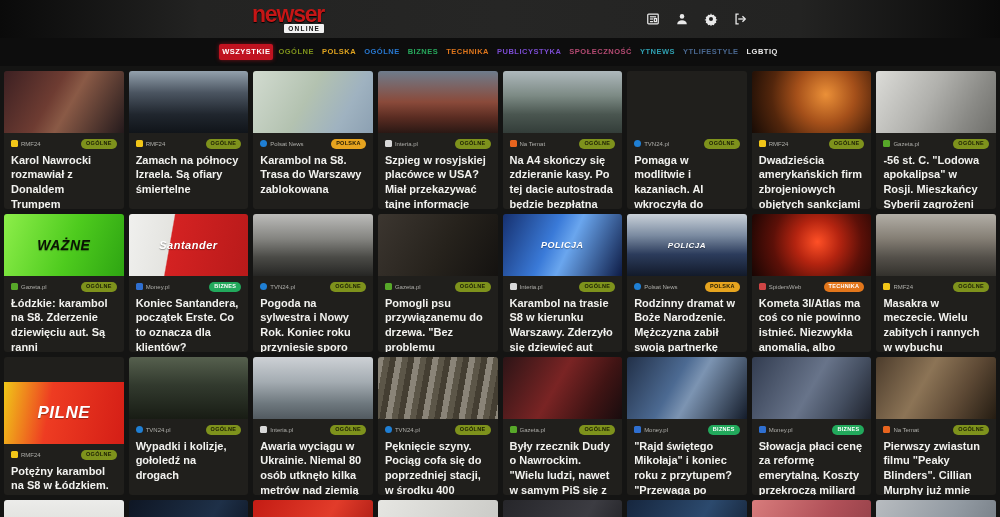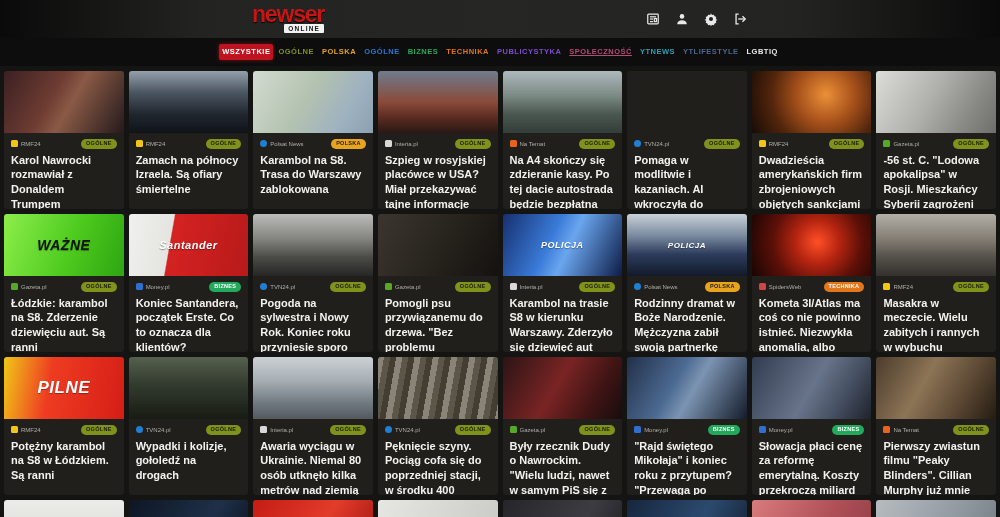--- a/index.html
+++ b/index.html
@@ -83,21 +83,21 @@
 
 <nav class="navbar">
   <div style="display:flex;align-items:center;gap:2px">
       <button class="tab active" style="color: rgb(255, 255, 255);">WSZYSTKIE</button>
       <button class="tab" style="color: rgb(126, 146, 28);">OGÓLNE</button>
       <button class="tab" style="color: rgb(224, 164, 31);">POLSKA</button>
       <button class="tab" style="color: rgb(40, 120, 208);">OGÓLNE</button>
       <button class="tab" style="color: rgb(39, 168, 92);">BIZNES</button>
       <button class="tab" style="color: rgb(223, 118, 28);">TECHNIKA</button>
       <button class="tab" style="color: rgb(122, 75, 208);">PUBLICYSTYKA</button>
-      <button class="tab" style="color: rgb(180, 74, 114); text-decoration: underline;">SPOŁECZNOŚĆ</button>
+      <button class="tab" style="color: rgb(180, 74, 114);">SPOŁECZNOŚĆ</button>
       <button class="tab" style="color: rgb(47, 159, 176);">YTNEWS</button>
       <button class="tab" style="color: rgb(73, 103, 143);">YTLIFESTYLE</button>
       <button class="tab" style="color: rgb(233, 233, 233);">LGBTIQ</button>
     </div>
 </nav>
 
 <main class="grid">
   <article class="card">
     <div class="thumb" style="background: linear-gradient(120deg, rgb(60, 32, 34) 0%, rgb(110, 60, 50) 40%, rgb(138, 90, 70) 55%, rgb(36, 26, 28) 100%);"></div>
     <div class="card-body">
@@ -324,21 +324,21 @@
         <span class="source">RMF24</span>
         <span class="badge" style="background: rgb(126, 146, 28); color: rgb(28, 30, 4);">OGÓLNE</span>
       </div>
       <h3 class="title">Masakra w meczecie. Wielu zabitych i rannych w wybuchu</h3>
       <p class="desc">Co najmniej osiem osób zginęło, a 27 zostało rannych w zamachu terrorystycznym, do którego doszło w piątek w meczecie uczęszczanym przez alawitów w...</p>
       <div class="time">26.12.2025 | 14:46</div>
     </div>
   </article>
 
   <article class="card">
-    <div class="thumb" style="background: linear-gradient(100deg, rgb(240, 200, 24) 0%, rgb(238, 60, 34) 38%, rgb(212, 30, 22) 100%);">
+    <div class="thumb" style="background: linear-gradient(100deg, rgb(240, 200, 24) 0%, rgb(238, 60, 34) 38%, rgb(212, 30, 22) 100%); margin-top: 25px;">
         <span class="thumb-label" style="color: rgb(255, 255, 255); font-size: 17px;">PILNE</span>
       </div>
     <div class="card-body">
       <div class="card-head">
         <span class="favicon" style="background: rgb(242, 198, 24); border-radius: 1.5px;"></span>
         <span class="source">RMF24</span>
         <span class="badge" style="background: rgb(126, 146, 28); color: rgb(28, 30, 4);">OGÓLNE</span>
       </div>
       <h3 class="title">Potężny karambol na S8 w Łódzkiem. Są ranni</h3>
       <p class="desc">Koszmarne warunki na polskich drogach.</p>

